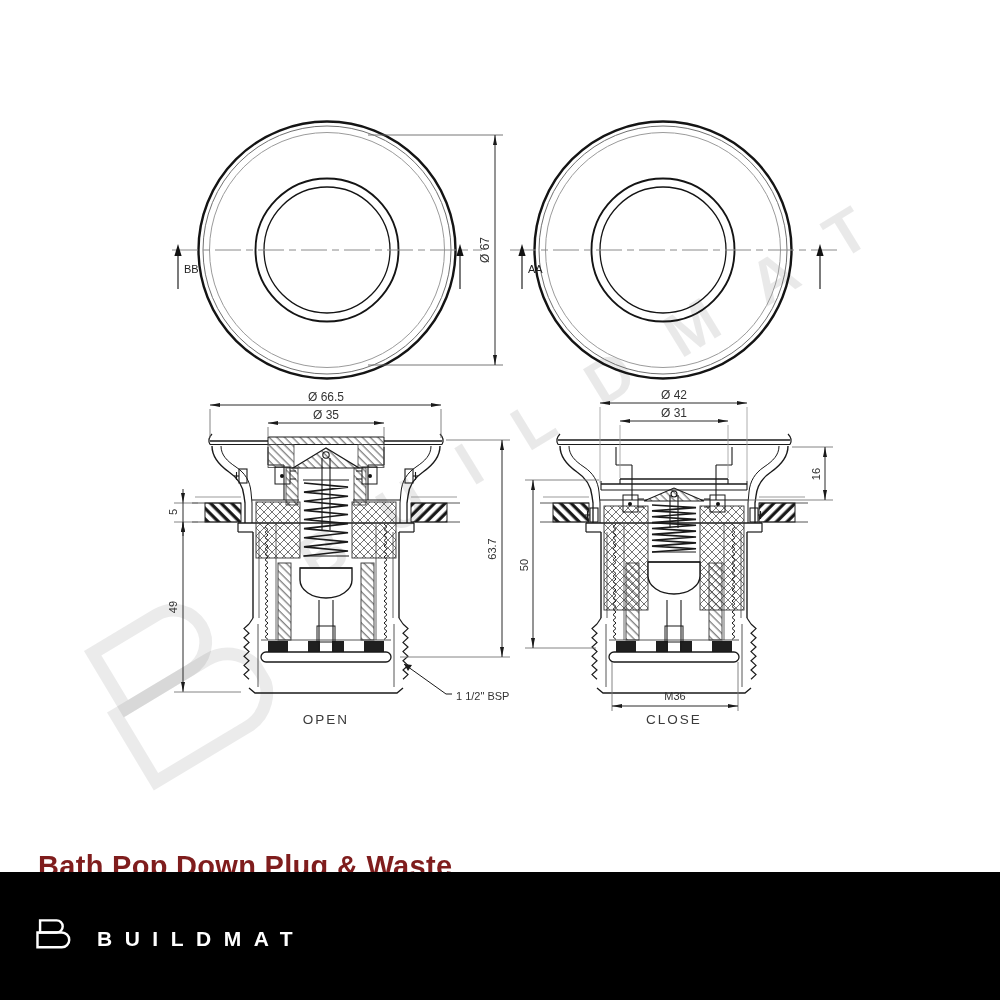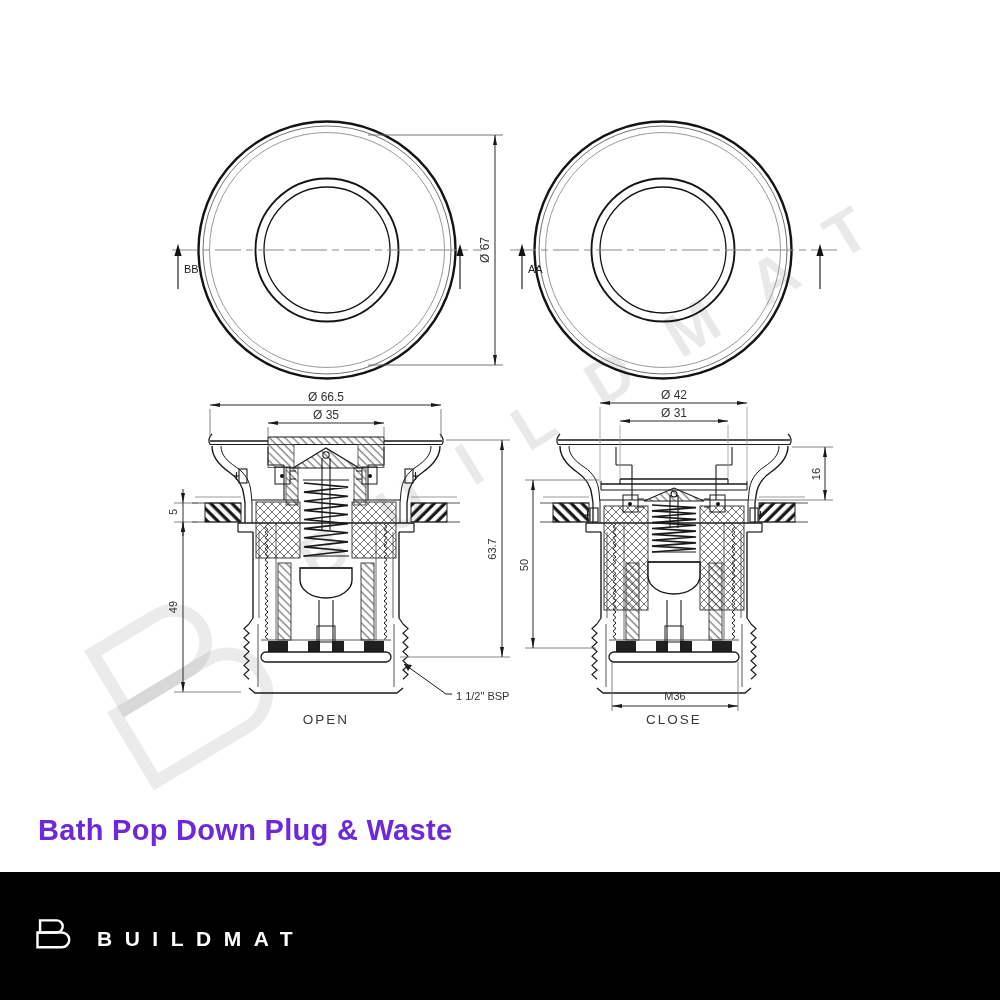--- a/index.html
+++ b/index.html
@@ -1,19 +1,19 @@
 <!DOCTYPE html>
 <html><head>
 <meta charset="utf-8">
 <style>
   html,body{margin:0;padding:0;background:#fff;}
   .page{position:relative;width:1000px;height:1000px;background:#fff;overflow:hidden;font-family:"Liberation Sans",sans-serif;}
   .wm-icon{position:absolute;left:95px;top:600px;transform:rotate(-31deg);}
   .wm-text{position:absolute;left:285px;top:535px;transform:rotate(-31.5deg);transform-origin:0 0;font-size:62px;font-weight:bold;letter-spacing:48px;color:rgba(0,0,0,0.085);white-space:nowrap;}
-  .title{position:absolute;left:38px;top:814px;font-size:29px;font-weight:bold;color:#6d28d9;letter-spacing:0.3px;}
+  .title{position:absolute;left:38px;top:850px;font-size:29px;font-weight:bold;color:#7f1d1d;letter-spacing:0.3px;}
   .footer{position:absolute;left:0;top:872px;width:1000px;height:128px;background:#000;}
   .brand{position:absolute;left:97px;top:55px;font-size:21px;font-weight:bold;letter-spacing:12.5px;color:#fff;}
   svg text{font-family:"Liberation Sans",sans-serif;fill:#333;}
   .dim{font-size:12px;}
   .dimsm{font-size:11px;}
   .lbl{font-size:13.5px;letter-spacing:2px;fill:#3b3b3b;}
   .mark{font-size:11px;fill:#222;}
 </style>
 </head>
 <body>

